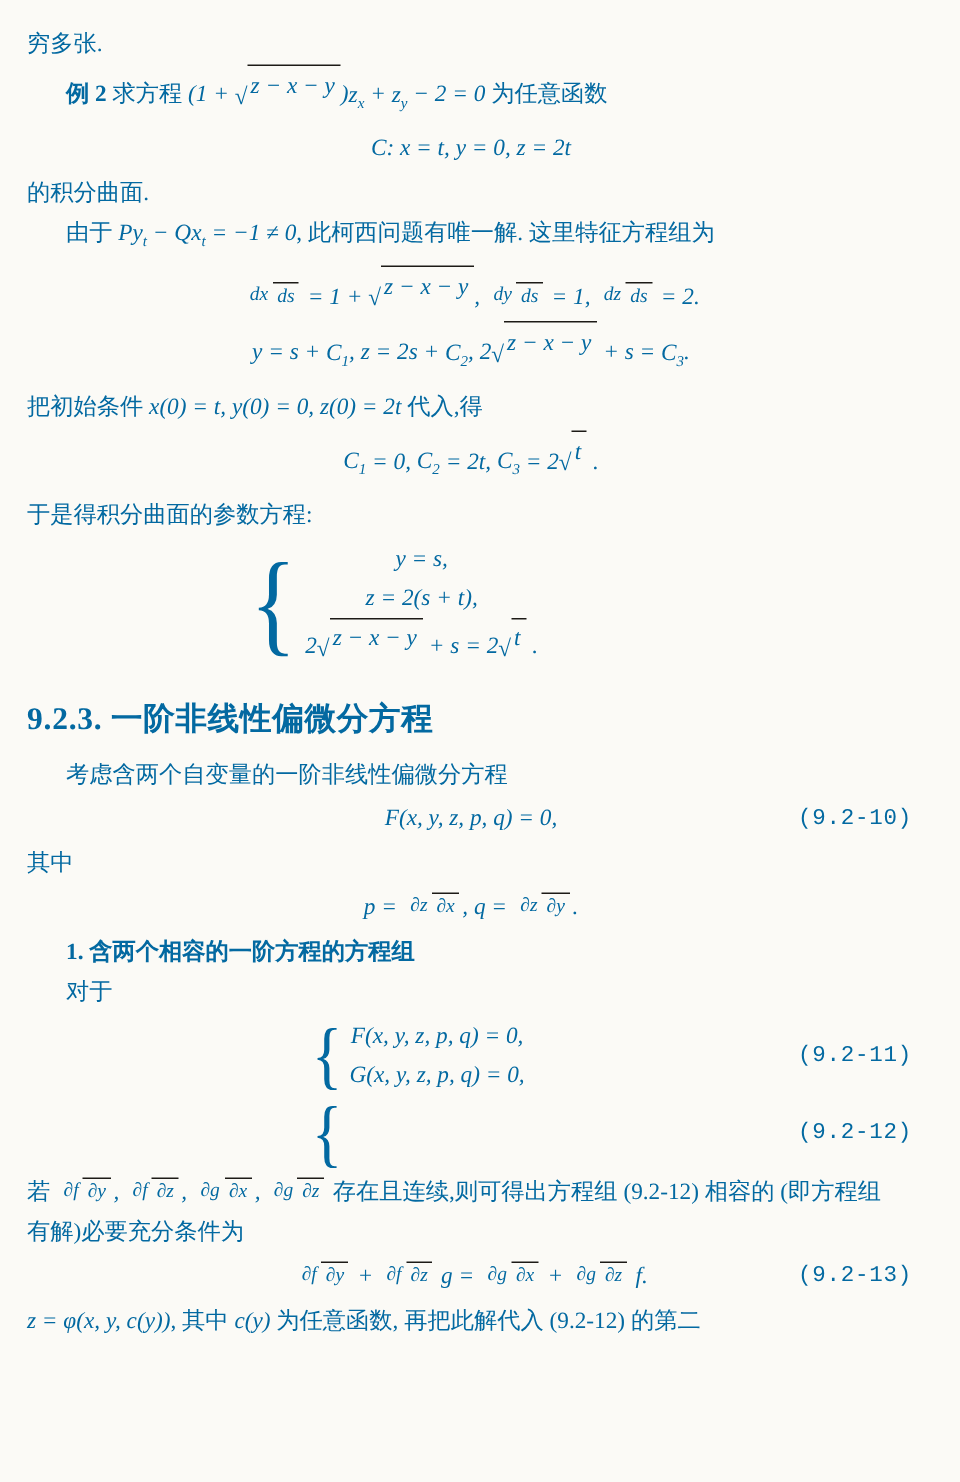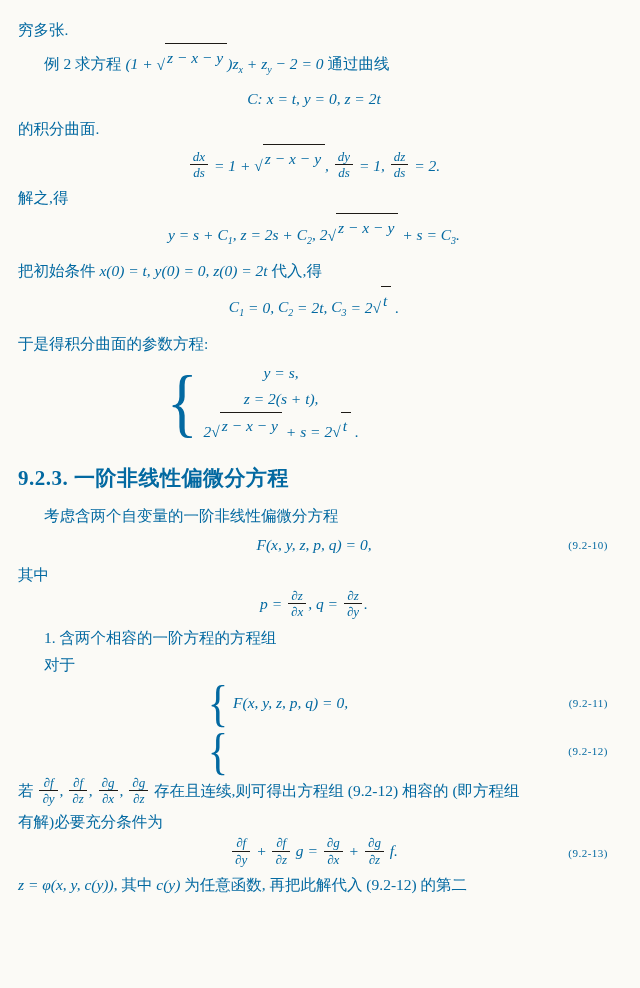--- a/index.html
+++ b/index.html
@@ -8,26 +8,26 @@
     width:640px;height:988px;box-sizing:border-box;
     background:#fbfaf6;color:#0369a1;
     font-family:"Liberation Serif","DejaVu Serif",serif;
     padding:16px 30px 0 18px;
     overflow:hidden;position:relative;
   }
   .text-line{font-size:15.5px;line-height:27px;position:relative;}
   .text-line.indent{padding-left:26px;}
   .r{font-style:normal;}
   .m{font-style:italic;}
-  .bold{font-weight:normal;font-style:normal;}
+  .bold{font-weight:bold;font-style:normal;}
   sub{font-size:10px;font-style:italic;}
   .eq-line{font-size:15.5px;text-align:center;line-height:28px;margin:2px 0;position:relative;}
-  .eqnum{position:absolute;right:2px;top:50%;transform:translateY(-50%);font-style:normal;font-size:11px;letter-spacing:0.5px;}
+  .eqnum{position:absolute;right:2px;top:50%;transform:translateY(-50%);font-style:normal;font-size:15px;letter-spacing:0.5px;font-family:Liberation Mono, monospace;}
   .frac{
-    display:inline-flex;flex-direction:column;vertical-align:middle;
+    display:inline-flex;flex-direction:row;vertical-align:middle;
     text-align:center;font-style:italic;font-size:13px;line-height:1.18;
     margin:0 2px;position:relative;top:-2px;
   }
   .frac .num{padding:0 3px;}
   .frac .den{border-top:1.3px solid #1d1a16;padding:0 3px;}
   .sqrt{display:inline-flex;font-style:italic;align-items:flex-end;}
   .rsign{font-style:normal;line-height:1;transform:translateY(1px);}
   .rbar{border-top:1.4px solid #1d1a16;padding:0 4px 0 2px;font-family:Liberation Serif, serif;}
   .heading{font-size:21px;font-weight:bold;margin:20px 0 10px;letter-spacing:0.5px;}
   .sysline{position:relative;margin:3px 0;}
@@ -42,37 +42,37 @@
 </style>
 </head>
 <body>
 
 <div class="page">
   <div id="doc">
       <div class="text-line"><span class="r">穷多张.</span></div>
       <div class="text-line indent"><span class="bold">例 2</span><span class="r">  求方程 </span><span class="m">(1 + </span><span class="sqrt">
           <span class="rsign">√</span>
           <span class="rbar">z − x − y</span>
-        </span><span class="m">)</span><span class="m">z<sub>x</sub></span><span class="m"> + </span><span class="m">z<sub>y</sub></span><span class="m"> − 2 = 0</span><span class="r"> 通过曲线</span></div>
+        </span><span class="m">)</span><span class="m">z<sub>x</sub></span><span class="m"> + </span><span class="m">z<sub>y</sub></span><span class="m"> − 2 = 0</span><span class="r"> 为任意函数</span></div>
       <div class="eq-line"><span class="m">C: x = t, y = 0, z = 2t</span></div>
       <div class="text-line"><span class="r">的积分曲面.</span></div>
+      <div class="text-line indent"><span class="r">由于 </span><span class="m">P</span><span class="m">y<sub>t</sub></span><span class="m"> − Q</span><span class="m">x<sub>t</sub></span><span class="m"> = −1 ≠ 0</span><span class="r">, 此柯西问题有唯一解. 这里特征方程组为</span></div>
       <div class="eq-line"><span class="frac">
           <span class="num">dx</span>
           <span class="den">ds</span>
         </span><span class="m"> = 1 + </span><span class="sqrt">
           <span class="rsign">√</span>
           <span class="rbar">z − x − y</span>
         </span><span class="m">,  </span><span class="frac">
           <span class="num">dy</span>
           <span class="den">ds</span>
         </span><span class="m"> = 1,  </span><span class="frac">
           <span class="num">dz</span>
           <span class="den">ds</span>
         </span><span class="m"> = 2.</span></div>
-      <div class="text-line"><span class="r">解之,得</span></div>
       <div class="eq-line"><span class="m">y = s + </span><span class="m">C<sub>1</sub></span><span class="m">, z = 2s + </span><span class="m">C<sub>2</sub></span><span class="m">, 2</span><span class="sqrt">
           <span class="rsign">√</span>
           <span class="rbar">z − x − y</span>
         </span><span class="m"> + s = </span><span class="m">C<sub>3</sub></span><span class="m">.</span></div>
       <div class="text-line"><span class="r">把初始条件 </span><span class="m">x(0) = t, y(0) = 0, z(0) = 2t</span><span class="r"> 代入,得</span></div>
       <div class="eq-line"><span class="m">C<sub>1</sub></span><span class="m"> = 0, </span><span class="m">C<sub>2</sub></span><span class="m"> = 2t, </span><span class="m">C<sub>3</sub></span><span class="m"> = 2</span><span class="sqrt">
           <span class="rsign">√</span>
           <span class="rbar">t</span>
         </span><span class="m"> .</span></div>
       <div class="text-line"><span class="r">于是得积分曲面的参数方程:</span></div>
@@ -100,20 +100,21 @@
         </span><span class="m">,    q = </span><span class="frac">
           <span class="num">∂z</span>
           <span class="den">∂y</span>
         </span><span class="m">.</span></div>
       <div class="text-line indent"><span class="bold">1. 含两个相容的一阶方程的方程组</span></div>
       <div class="text-line indent"><span class="r">对于</span></div>
       <div class="sysline"><span class="system sys2">
           <span class="brace">{</span>
           <span class="rows">
             <div class="row"><span class="m">F(x, y, z, p, q) = 0,</span></div>
+            <div class="row"><span class="m">G(x, y, z, p, q) = 0,</span></div>
           </span>
         </span><span class="eqnum">(9.2-11)</span></div>
       <div class="sysline"><span class="system sys2">
           <span class="brace">{</span>
         </span><span class="eqnum">(9.2-12)</span></div>
       <div class="text-line"><span class="r">若 </span><span class="frac">
           <span class="num">∂f</span>
           <span class="den">∂y</span>
         </span><span class="m">, </span><span class="frac">
           <span class="num">∂f</span>

